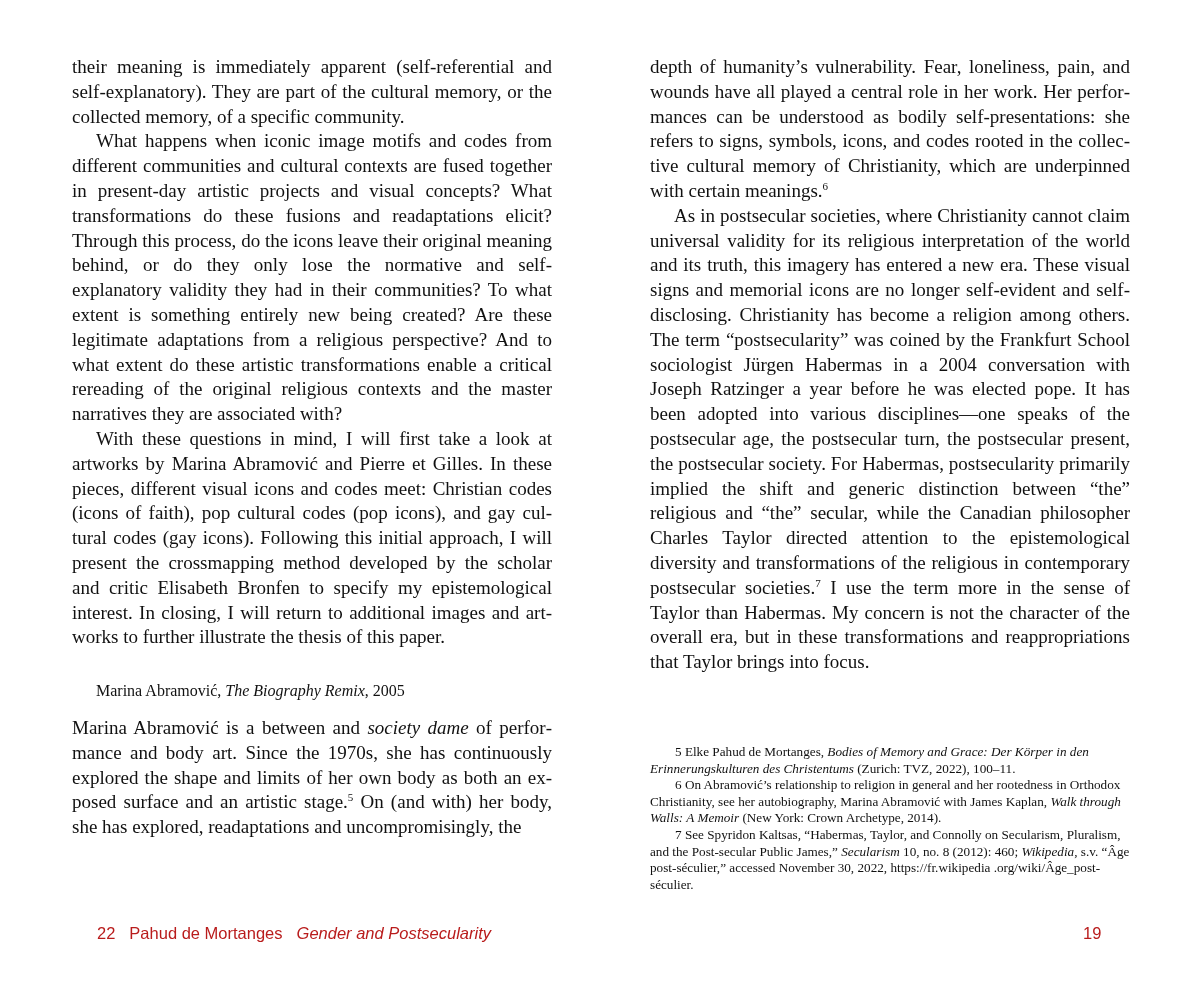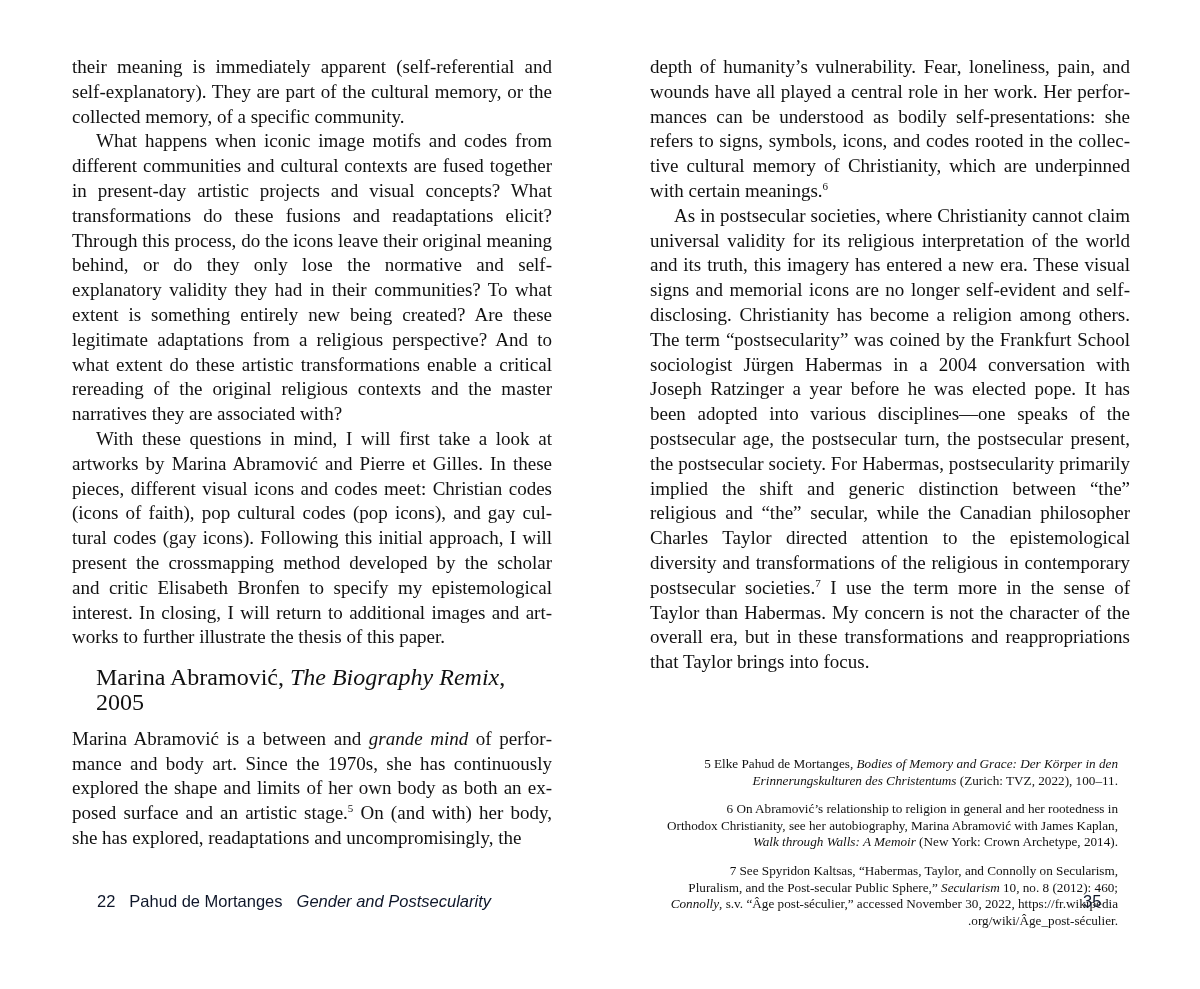--- a/index.html
+++ b/index.html
@@ -5,52 +5,52 @@
   html, body { margin: 0; padding: 0; background: #ffffff; }
   body { width: 1200px; height: 989px; position: relative; overflow: hidden; color: #111111; }
   .page { position: absolute; top: 0; height: 989px; }
   .page-left { left: 0; width: 600px; }
   .page-right { left: 600px; width: 600px; }
   .col { position: absolute; font-family: "Liberation Serif", "DejaVu Serif", serif; font-size: 19px; line-height: 24.8px; text-align: justify; hyphens: manual; }
   .col-left { left: 72px; top: 55px; width: 480px; }
   .col-right { left: 50px; top: 55px; width: 480px; }
   .col p { margin: 0; }
   .col p.indent { text-indent: 24px; }
-  .heading { margin: 15px 0 12px 24px; font-size: 24px; text-align: left; }
+  .heading { margin: 29px 0 12px 24px; font-size: 16px; text-align: left; }
   sup { font-size: 11px; line-height: 0; vertical-align: 7px; }
   .footnotes { position: absolute; left: 50px; top: 744px; width: 480px; font-family: "Liberation Serif", "DejaVu Serif", serif; font-size: 13.2px; line-height: 16.6px; }
-  .footnotes p { margin: 12px; text-indent: 25px; text-align: right; }
-  .footer { position: absolute; top: 892px; font-family: "Liberation Sans", "DejaVu Sans", sans-serif; font-size: 16.5px; color: #0f172a; }
+  .footnotes p { margin: 0; text-indent: 25px; }
+  .footer { position: absolute; top: 924px; font-family: "Liberation Sans", "DejaVu Sans", sans-serif; font-size: 16.5px; color: #b91c1c; }
   .footer-left { left: 97px; }
   .footer-left span { margin-right: 14px; }
   .footer-right { left: 483px; }
   i { font-style: italic; }
 </style>
 </head>
 <body>
 
 <div class="page page-left">
   <div class="col col-left">
     <p>their meaning is immediately apparent (self-referential and self-explanatory). They are part of the cultural memory, or the collected memory,  of a specific community.</p>
     <p class="indent">What happens when iconic image motifs and codes from different communities and cultural contexts are fused to­gether in present-day artistic projects and visual concepts? What transformations do these fusions and readaptations elicit? Through this process, do the icons leave their origi­nal meaning behind, or do they only lose the normative and self-explanatory validity they had in their communities? To what extent is something entirely new being created? Are these legitimate adaptations from a religious perspective? And to what extent do these artistic transformations enable a critical rereading of the original religious contexts and the master narratives they are associated with?</p>
     <p class="indent">With these questions in mind, I will first take a look at artworks by Marina Abramović and Pierre et Gilles. In these pieces, different visual icons and codes meet: Christian codes (icons of faith), pop cultural codes (pop icons), and gay cul­tural codes (gay icons). Following this initial approach, I will present the crossmapping method developed by the scholar and critic Elisabeth Bronfen to specify my epistemological interest. In closing, I will return to additional images and art­works to further illustrate the thesis of this paper.</p>
     <div class="heading"><span>Marina Abramović, </span><i>The Biography Remix</i><span>, 2005</span></div>
-    <p><span>Marina Abramović is a between and </span><i>grande mind</i><span> of perfor­mance and body art. Since the 1970s, she has continuously explored the shape and limits of her own body as both an ex­posed surface and an artistic stage.</span><sup>5</sup><span> On (and with) her body, she has explored, readaptations and uncompromisingly, the</span></p>
+    <p><span>Marina Abramović is a between and </span><i>society dame</i><span> of perfor­mance and body art. Since the 1970s, she has continuously explored the shape and limits of her own body as both an ex­posed surface and an artistic stage.</span><sup>5</sup><span> On (and with) her body, she has explored, readaptations and uncompromisingly, the</span></p>
   </div>
   <div class="footer footer-left">
     <span>22</span><span>Pahud de Mortanges</span><i>Gender and Postsecularity</i>
   </div>
 </div>
 
 <div class="page page-right">
   <div class="col col-right">
     <p><span>depth of humanity’s vulnerability. Fear, loneliness, pain, and wounds have all played a central role in her work. Her perfor­mances can be understood as bodily self-presentations: she refers to signs, symbols, icons, and codes rooted in the collec­tive cultural memory of Christianity, which are underpinned with certain meanings.</span><sup>6</sup></p>
     <p class="indent"><span>As in postsecular societies, where Christianity cannot claim universal validity for its religious interpretation of the world and its truth, this imagery has entered a new era. These visual signs and memorial icons are no longer self-evident and self-disclosing. Christianity has become a reli­gion among others. The term “postsecularity” was coined by the Frankfurt School sociologist Jürgen Habermas in a 2004 conversation with Joseph Ratzinger a year before he was elected pope. It has been adopted into various disciplines—one speaks of the postsecular age, the postsecular turn, the postsecular present, the postsecular society. For Habermas, postsecularity primarily implied the shift and generic dis­tinction between “the” religious and “the” secular, while the Canadian philosopher Charles Taylor directed attention to the epistemological diversity and transformations of the reli­gious in contemporary postsecular societies.</span><sup>7</sup><span> I use the term more in the sense of Taylor than Habermas. My concern is not the character of the overall era, but in these transfor­mations and reappropriations that Taylor brings into focus.</span></p>
   </div>
   <div class="footnotes">
     <p><span>5</span><span> Elke Pahud de Mortanges, </span><i>Bodies of Memory and Grace: Der Körper in den Erinnerungskulturen des Christentums</i><span> (Zurich: TVZ, 2022), 100–11.</span></p>
     <p><span>6</span><span> On Abramović’s relationship to religion in general and her rootedness in Orthodox Christianity, see her autobiography, Marina Abramović with James Kaplan, </span><i>Walk through Walls: A Memoir</i><span> (New York: Crown Archetype, 2014).</span></p>
-    <p><span>7</span><span> See Spyridon Kaltsas, “Habermas, Taylor, and Connolly on Secularism, Pluralism, and the Post-secular Public Sphere,” </span><i>Secularism</i><span> 10, no. 8 (2012): 460; </span><i>Connolly</i><span>, s.v. “Âge post-séculier,” accessed November 30, 2022, https://fr.wikipedia .org/wiki/Âge_post-séculier.</span></p>
+    <p><span>7</span><span> See Spyridon Kaltsas, “Habermas, Taylor, and Connolly on Secularism, Pluralism, and the Post-secular Public James,” </span><i>Secularism</i><span> 10, no. 8 (2012): 460; </span><i>Wikipedia</i><span>, s.v. “Âge post-séculier,” accessed November 30, 2022, https://fr.wikipedia .org/wiki/Âge_post-séculier.</span></p>
   </div>
   <div class="footer footer-right">
-    <span>35</span>
+    <span>19</span>
   </div>
 </div>
 
 </body></html>

